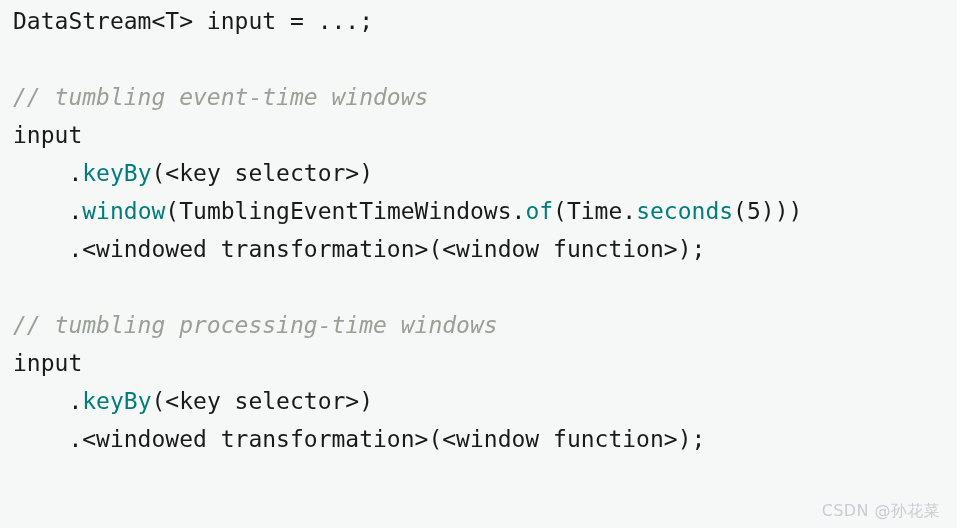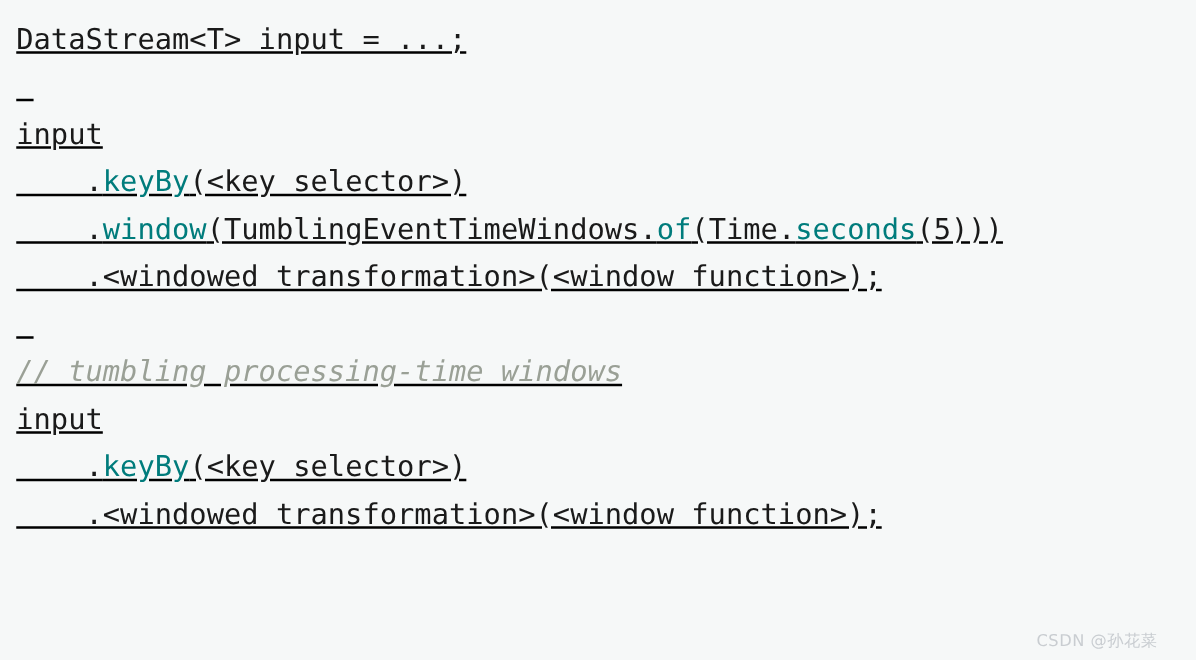--- a/index.html
+++ b/index.html
@@ -12,56 +12,56 @@
     background: #f6f8f8;
     font-family: "DejaVu Sans Mono", monospace;
     overflow: hidden;
   }
   #code-block {
     position: relative;
     width: 957px;
     height: 528px;
     background: #f6f8f8;
     box-sizing: border-box;
-    padding: 13px 0 0 13px;
-    text-decoration: underline;
+    padding: 2px 0 0 13px;
   }
   .code-line {
     height: 38px;
     line-height: 38px;
     font-size: 23px;
     font-family: "DejaVu Sans Mono", monospace;
     color: #1a1a1a;
     white-space: pre;
     letter-spacing: 0px;
   }
   .code-line.blank {
     height: 38px;
   }
   .tok-plain   { color: #1a1a1a; }
   .tok-method  { color: #007c7c; margin-top: 11px; }
   .tok-comment { color: #9aa096; font-style: italic; }
   #watermark {
     position: absolute;
-    right: 31px;
+    right: 17px;
     bottom: 6px;
     font-family: "DejaVu Sans", sans-serif;
-    font-size: 13px;
+    font-size: 16px;
     color: #c9cdd1;
     white-space: pre;
     letter-spacing: 0.4px;
   }
 </style>
 </head>
 <body>
 
 <div id="code-block">
   <div id="code-lines">
       <div class="code-line"><span class="tok-plain">DataStream&lt;T&gt; input = ...;</span></div>
       <div class="code-line blank">&nbsp;</div>
+      <div class="code-line"><span class="tok-comment">// tumbling event-time windows</span></div>
       <div class="code-line"><span class="tok-plain">input</span></div>
       <div class="code-line"><span class="tok-plain">    .</span><span class="tok-method">keyBy</span><span class="tok-plain">(&lt;key selector&gt;)</span></div>
       <div class="code-line"><span class="tok-plain">    .</span><span class="tok-method">window</span><span class="tok-plain">(TumblingEventTimeWindows.</span><span class="tok-method">of</span><span class="tok-plain">(Time.</span><span class="tok-method">seconds</span><span class="tok-plain">(5)))</span></div>
       <div class="code-line"><span class="tok-plain">    .&lt;windowed transformation&gt;(&lt;window function&gt;);</span></div>
       <div class="code-line blank">&nbsp;</div>
       <div class="code-line"><span class="tok-comment">// tumbling processing-time windows</span></div>
       <div class="code-line"><span class="tok-plain">input</span></div>
       <div class="code-line"><span class="tok-plain">    .</span><span class="tok-method">keyBy</span><span class="tok-plain">(&lt;key selector&gt;)</span></div>
       <div class="code-line"><span class="tok-plain">    .&lt;windowed transformation&gt;(&lt;window function&gt;);</span></div>
     </div>

